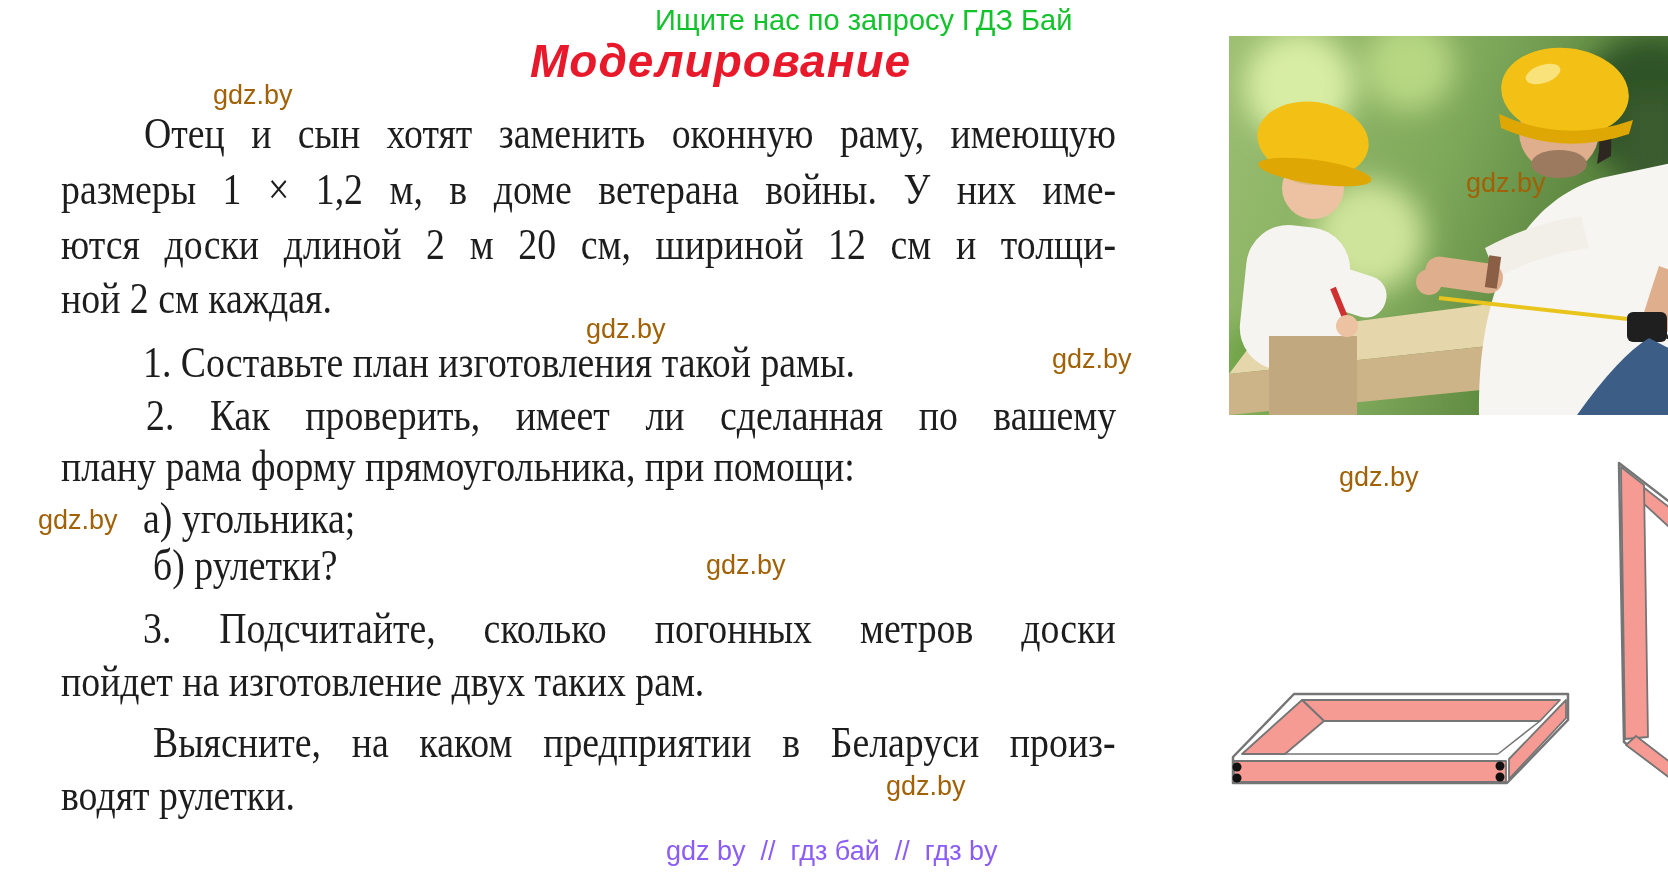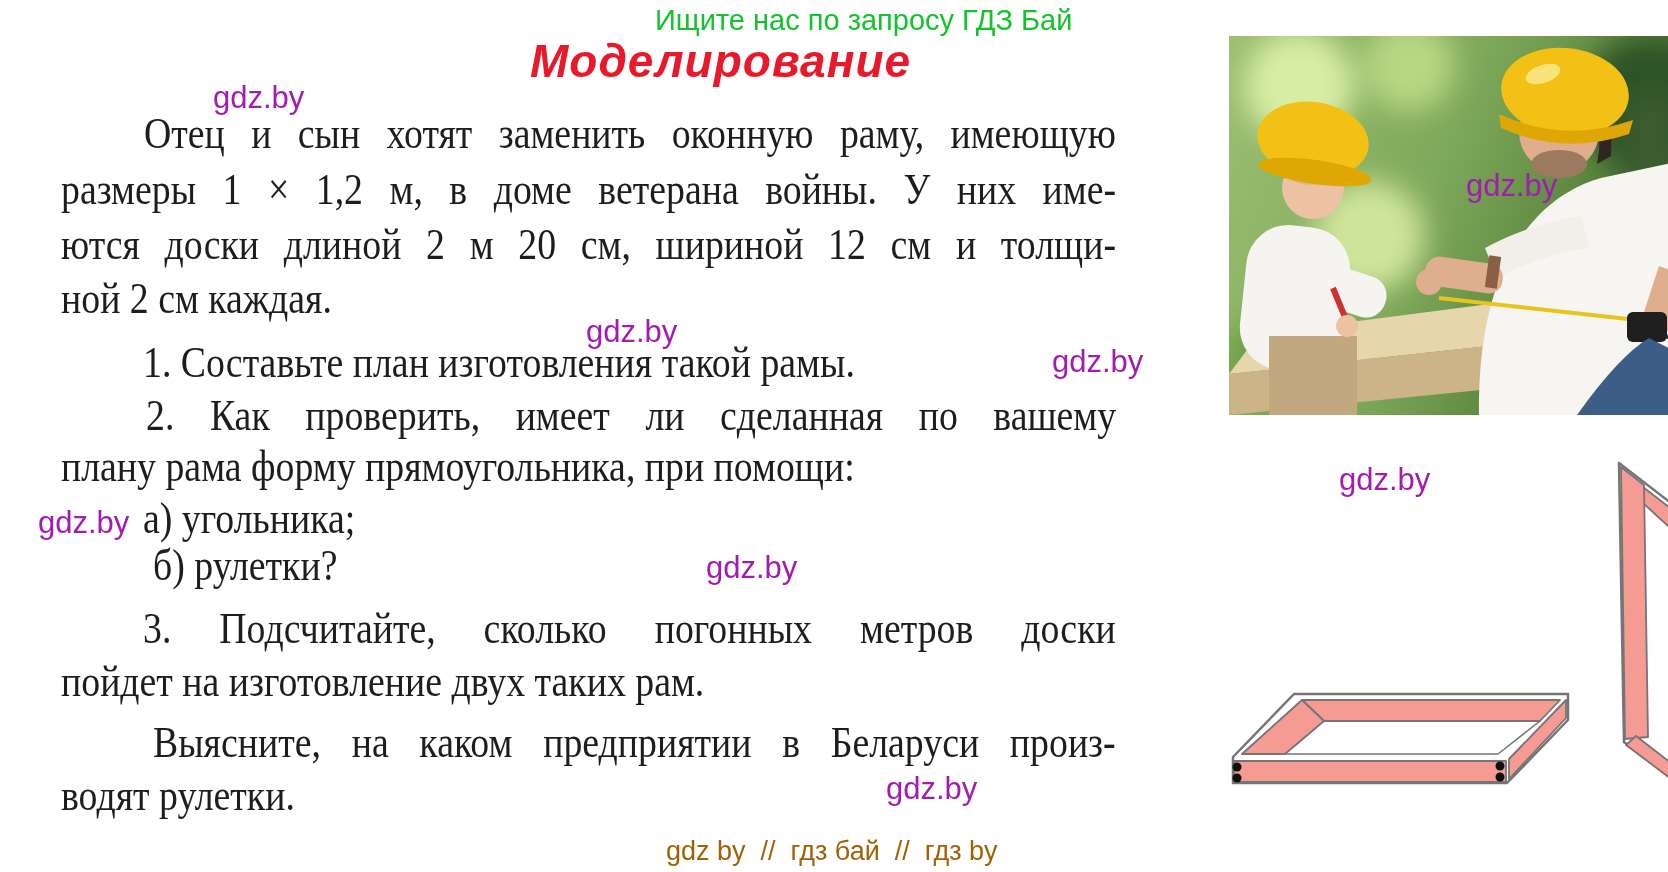--- a/index.html
+++ b/index.html
@@ -1,25 +1,25 @@
 <!DOCTYPE html>
 <html><head>
 <meta charset="utf-8">
 <style>
   html,body{margin:0;padding:0;background:#ffffff;}
   #page{position:relative;width:1668px;height:872px;background:#ffffff;overflow:hidden;
         font-family:"Liberation Sans",sans-serif;margin-left:36px;}
   .promo{position:absolute;left:619px;top:4px;font-size:29px;color:#12c32c;white-space:nowrap;}
   .title{position:absolute;left:494px;top:34px;font-size:46px;font-weight:bold;font-style:italic;
          color:#e8192b;white-space:nowrap;letter-spacing:1px;}
-  .wm{position:absolute;font-size:31px;color:#a21caf;white-space:nowrap;z-index:6;}
+  .wm{position:absolute;font-size:27px;color:#a16207;white-space:nowrap;z-index:6;}
   .tline{position:absolute;font-family:"Liberation Serif",serif;font-size:45px;line-height:48px;
          color:#1d1d1d;white-space:nowrap;transform:scaleX(0.84);transform-origin:0 0;z-index:2;}
   .just{white-space:normal;text-align:justify;text-align-last:justify;}
-  .footer{position:absolute;left:630px;top:836px;font-size:27px;color:#a16207;white-space:pre;z-index:6;text-align:center;}
+  .footer{position:absolute;left:630px;top:836px;font-size:27px;color:#8b5cf6;white-space:pre;z-index:6;text-align:center;}
   #photo{position:absolute;left:1193px;top:36px;width:475px;height:379px;z-index:1;}
   #frames{position:absolute;left:1120px;top:440px;width:548px;height:432px;z-index:1;}
 </style>
 </head>
 <body>
 
 <div id="page">
 
   <div class="promo">Ищите нас по запросу ГДЗ Бай</div>
 

